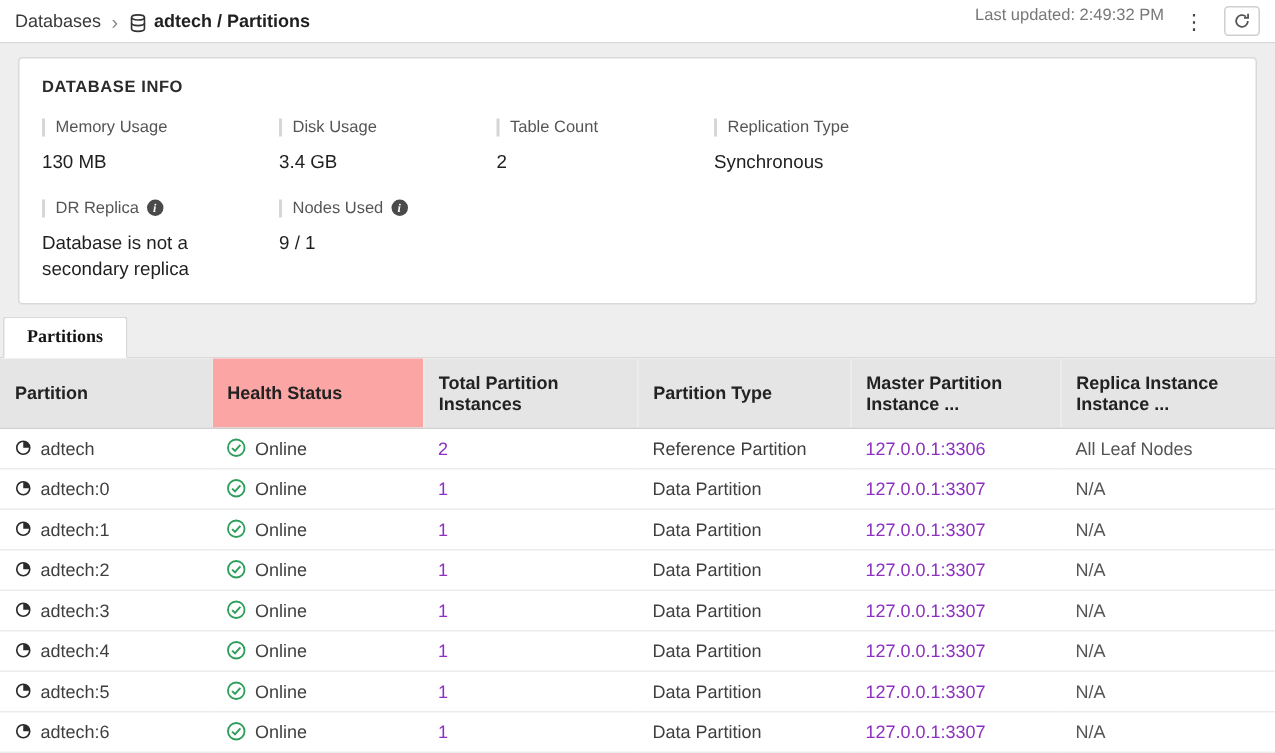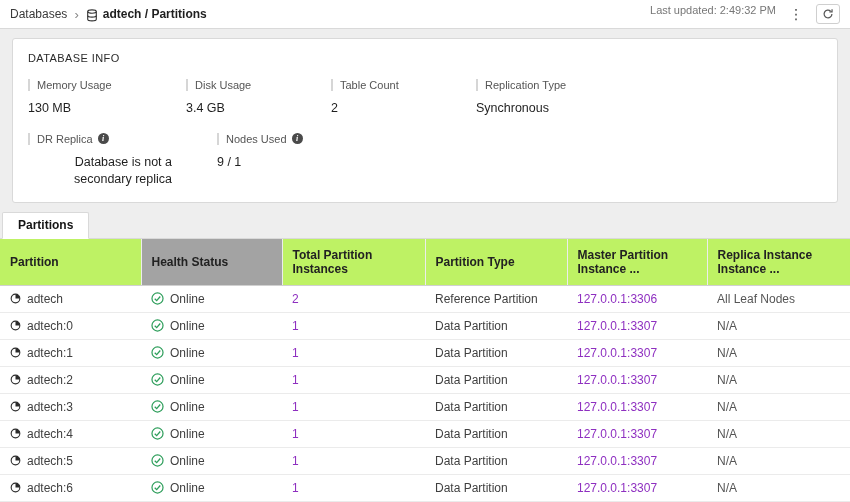--- a/index.html
+++ b/index.html
@@ -30,27 +30,27 @@
     width:24px; height:20px; background:#fff; border:1px solid #cfcfcf;
     border-radius:3px; cursor:pointer; display:flex; align-items:center; justify-content:center;
   }
 
   
   .card {
     margin:9px 12px 0 12px; background:#fff; border:1px solid #d9d9d9;
     border-radius:3px; padding:13px 15px 14px 15px; min-height:148px;
   }
   .card-title {
-    font-size:11px; font-weight:normal; letter-spacing:.4px; color:#2b2b2b;
+    font-size:11px; font-weight:bold; letter-spacing:.4px; color:#2b2b2b;
     margin-bottom:15px;
   }
   .stats-grid {
     display:grid; grid-template-columns:158px 145px 145px 145px auto;
   }
-  .stats-grid + .stats-grid { margin-top:16px;gap:31px; }
+  .stats-grid + .stats-grid { margin-top:16px; }
   .stat { padding-right:14px; }
   .stat-label {
     border-left:2px solid #d6d6d6; padding-left:7px;
     color:#555; font-size:11px; display:flex; align-items:center; gap:5px;
   }
   .info-dot {
     width:11px; height:11px; border-radius:50%; background:#4a4a4a; color:#fff;
     font-size:8px; font-style:italic; font-weight:bold; font-family:"Liberation Serif", serif;
     display:inline-flex; align-items:center; justify-content:center; line-height:1;
   }
@@ -60,32 +60,32 @@
   .tabstrip {
     margin-top:10px; display:flex; align-items:flex-end; padding-left:2px;
     border-bottom:1px solid #d9d9d9; height:26px;
   }
   .tab {
     padding:5px 15px 6px 15px; font-size:12px; color:#3c3c3c; cursor:pointer;
     border:1px solid #d9d9d9; border-bottom:none; background:#f4f4f4;
     border-radius:2px 2px 0 0; margin-right:3px; margin-bottom:-1px;
   }
   .tab.active {
-    background:#fff; font-weight:bold; border-bottom:1px solid #fff; color:#141414;
+    background:#fff; font-weight:bold; border-bottom:1px solid #fff; color:#141414;font-family:Liberation Serif, serif;
   }
 
   
   .table-wrap { background:#fff; }
   table { width:100%; border-collapse:collapse; table-layout:fixed; }
   th {
     text-align:left; font-size:12px; font-weight:bold; color:#222;
-    padding:9px 10px; border-bottom:1px solid #d0d0d0; background:#bef264;
+    padding:9px 10px; border-bottom:1px solid #d0d0d0; background:#e5e5e5;
   }
   th + th { border-left:1px solid #ececec; }
-  th.sorted { background:#a3a3a3;margin-left:12px; }
+  th.sorted { background:#fca5a5;margin-left:12px; }
   td {
     padding:6px 10px; border-bottom:1px solid #ebebeb; color:#3f3f3f;
     font-size:12px; white-space:nowrap; overflow:hidden;
   }
   .cell-flex { display:flex; align-items:center; gap:6px; }
   a.plink { color:#8e2fc0; text-decoration:none; cursor:pointer; }
   .muted { color:#555; }
   col.c1 { width:141px; } col.c2 { width:141px; } col.c3 { width:143px; }
   col.c4 { width:142px; } col.c5 { width:140px; } col.c6 { width:auto; }
 </style>
@@ -138,21 +138,21 @@
       <div class="stat-value">Synchronous</div>
     </div>
   </div>
 
   <div class="stats-grid">
     <div class="stat">
       <div class="stat-label">
         <span>DR Replica</span>
         <span class="info-dot">i</span>
       </div>
-      <div class="stat-value" style="white-space:normal;text-align:right;">Database is not a secondary replica</div>
+      <div class="stat-value" style="white-space:normal;">Database is not a secondary replica</div>
     </div>
     <div class="stat">
       <div class="stat-label">
         <span>Nodes Used</span>
         <span class="info-dot">i</span>
       </div>
       <div class="stat-value">9 / 1</div>
     </div>
   </div>
 </div>

